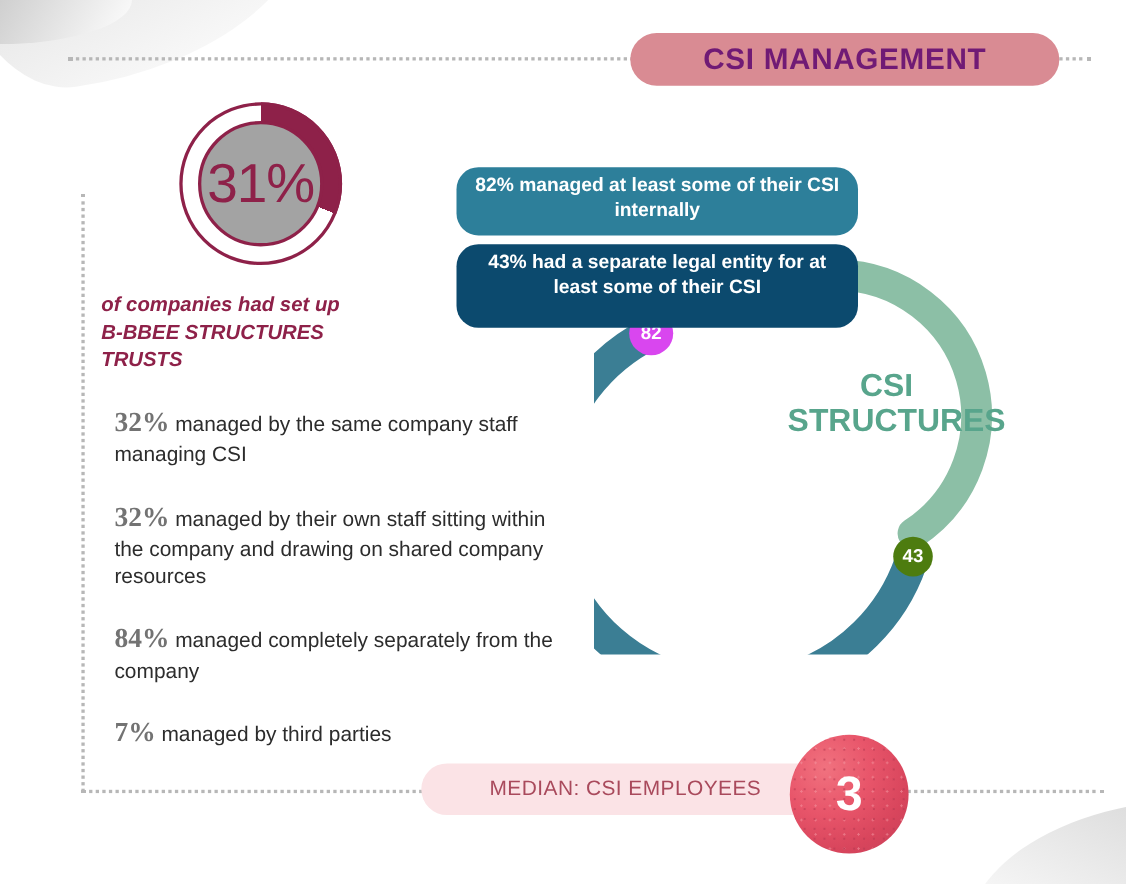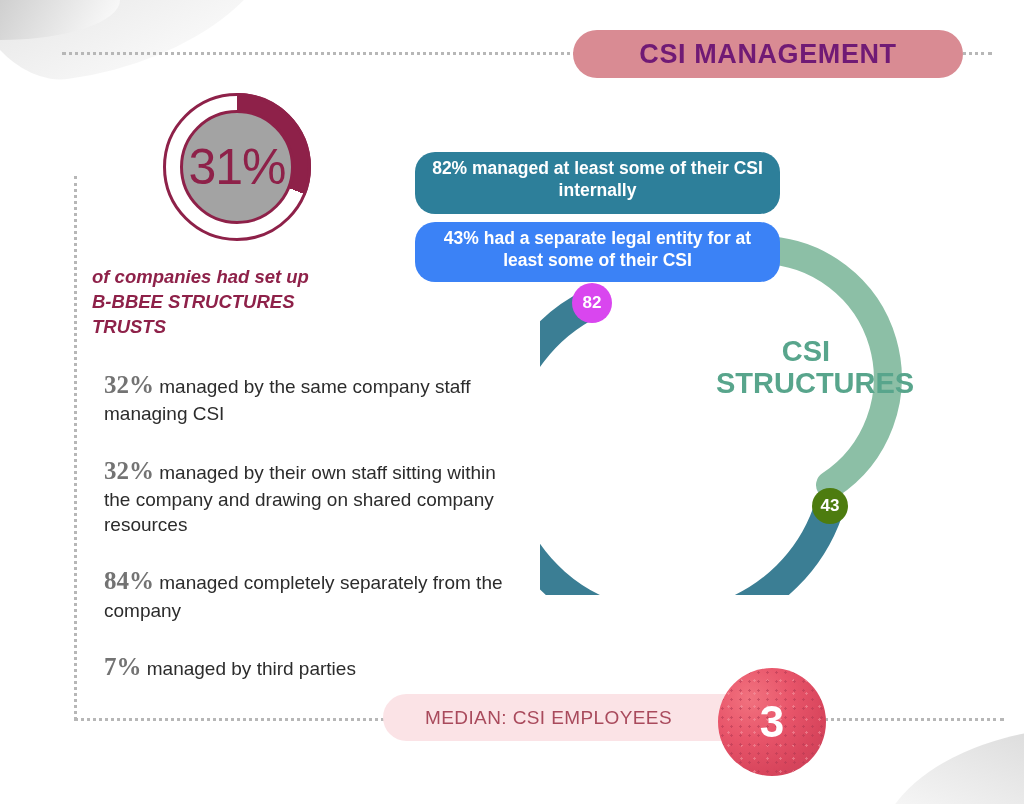--- a/index.html
+++ b/index.html
@@ -228,41 +228,41 @@
     left: 415px;
     top: 152px;
     width: 365px;
     height: 62px;
     background: #2d7f9a;
   }
   .callout-green {
     left: 415px;
     top: 222px;
     width: 365px;
-    height: 60px;
-    background: #3b82f6;
+    height: 76px;
+    background: #0c4a6e;
   }
 
   
   .median-pill {
     position: absolute;
     left: 383px;
     top: 694px;
     width: 396px;
     height: 47px;
     background: #fbe3e6;
     border-radius: 24px;
     display: flex;
     align-items: center;
   }
   .median-pill span {
     color: #a94a5c;
     font-size: 19px;
     letter-spacing: .4px;
-    margin-left: 42px;
+    margin-left: 62px;
   }
   .median-circle {
     position: absolute;
     left: 718px;
     top: 668px;
     width: 108px;
     height: 108px;
     border-radius: 50%;
     background:
       radial-gradient(circle at 30% 28%, #f1727f 0%, #e8556a 38%, #d8455c 70%, #c5405a 100%);

